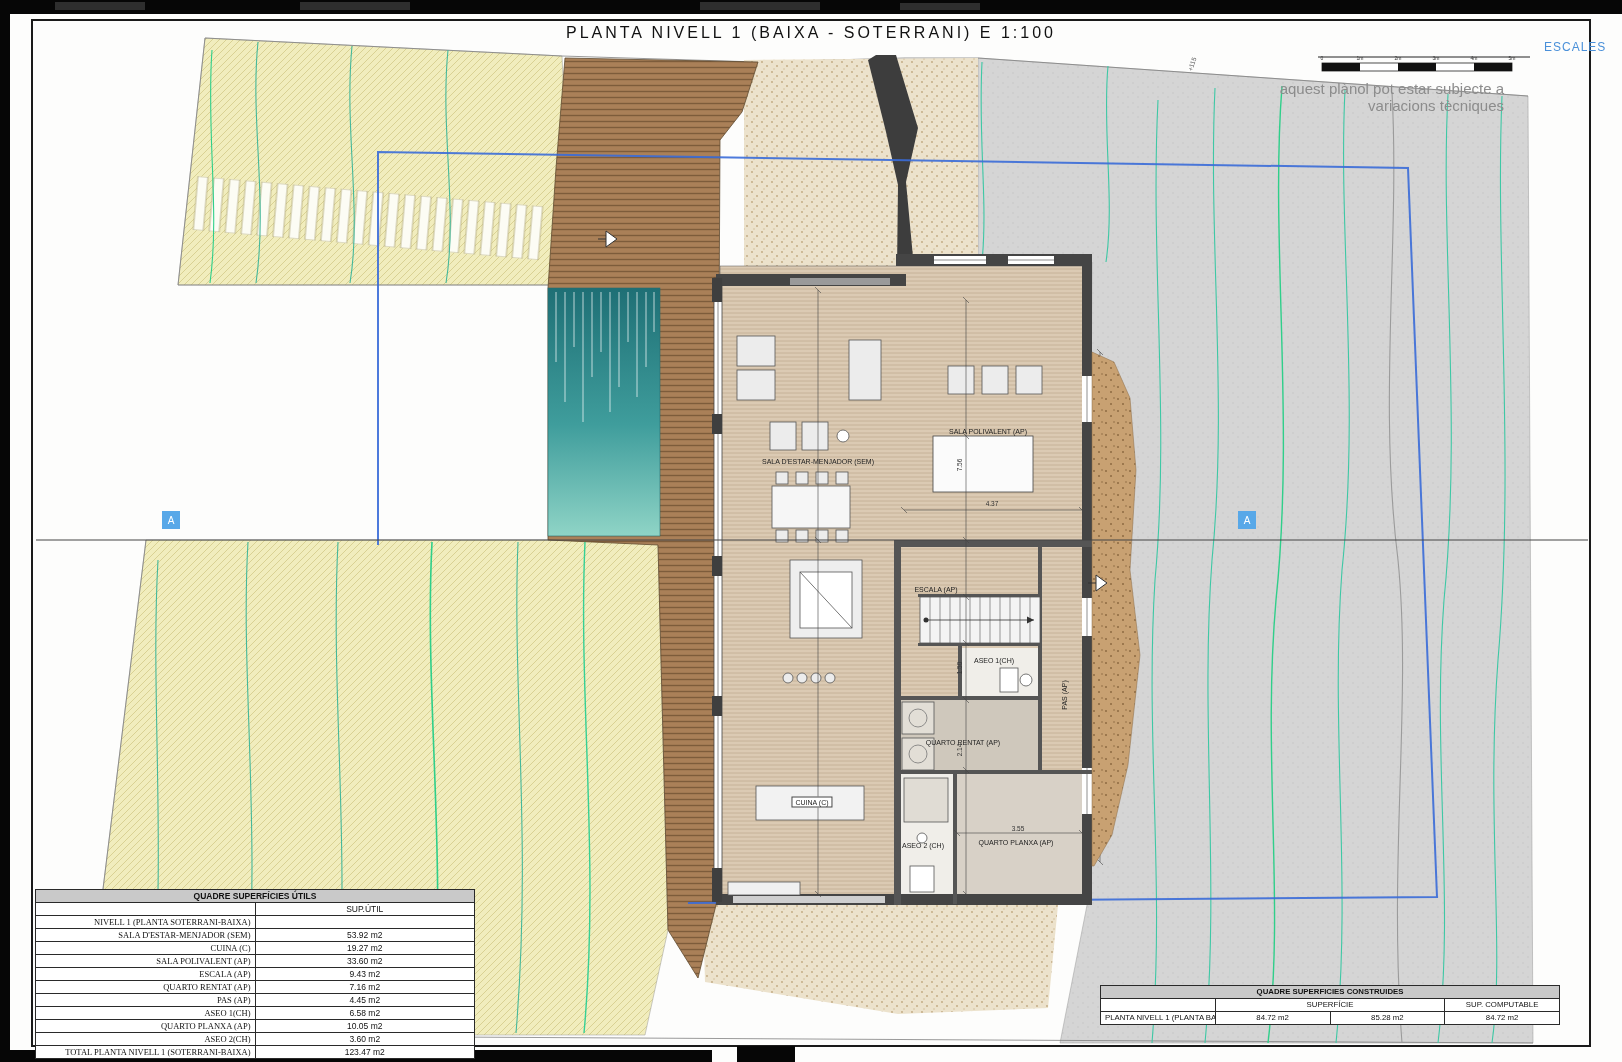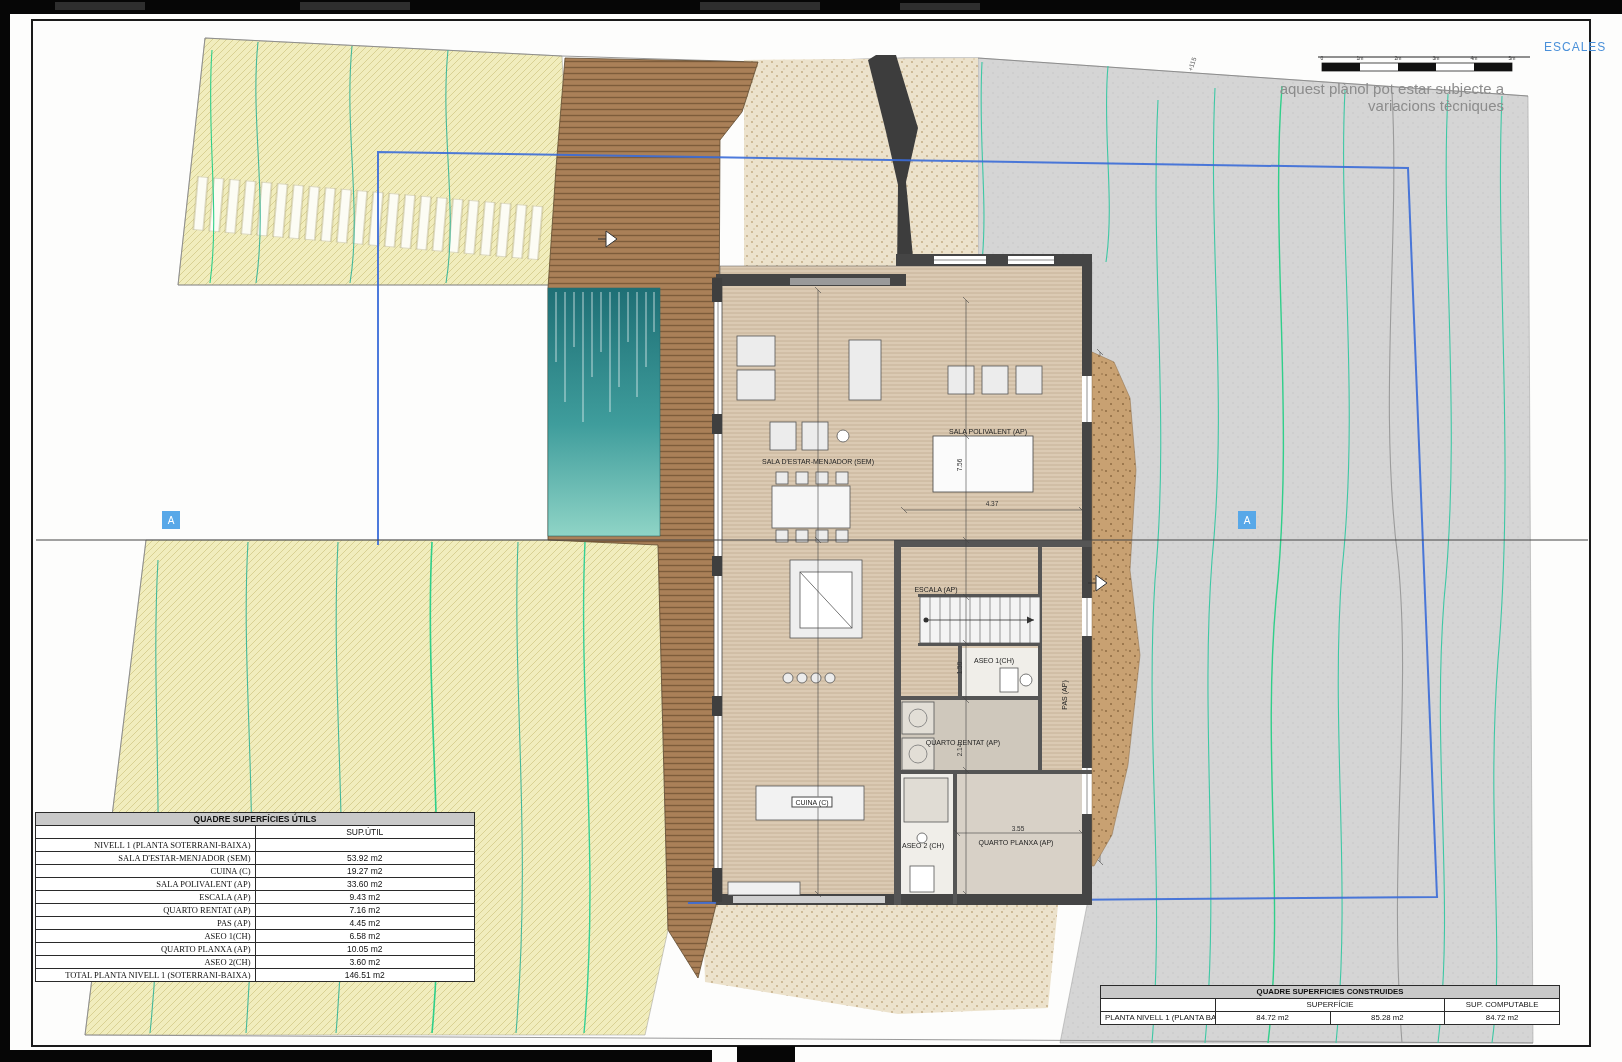--- a/index.html
+++ b/index.html
@@ -18,21 +18,21 @@
   .dim{position:absolute;transform:translate(-50%,-50%);font-size:6.5px;color:#333;white-space:nowrap;}
   .elev{position:absolute;transform:translate(-50%,-50%) rotate(-72deg);font-size:6.5px;color:#555;}
   .secmark{position:absolute;width:18px;height:18px;background:#58a8e8;color:#fff;
            display:flex;align-items:center;justify-content:center;font-size:10px;}
   table{border-collapse:collapse;background:#fff;}
   td{border:1px solid #2a2a2a;height:12px;padding:0 4px;font-size:8.5px;color:#111;
      line-height:1;white-space:nowrap;overflow:hidden;}
   .t-title{background:#c9c9c9;text-align:center;font-weight:bold;}
   .t-name{text-align:right;font-family:Liberation Serif, serif;}
   .t-val{text-align:center;}
-  .left-table{position:absolute;left:35px;top:812px;}
+  .left-table{position:absolute;left:35px;top:889px;}
   .left-table table{width:440px;table-layout:fixed;}
   .right-table{position:absolute;left:1100px;top:985px;}
   .right-table table{width:460px;table-layout:fixed;}
   .right-table td{font-size:7.8px;}
 </style>
 </head>
 <body>
 
 <div class="page">
 
@@ -300,20 +300,21 @@
     <rect x="1398" y="63" width="38" height="8" fill="#111"></rect>
     <rect x="1474" y="63" width="38" height="8" fill="#111"></rect>
   </g>
 
   <g>
     <rect x="0" y="1050" width="712" height="12" fill="#060606"></rect>
     <rect x="737" y="1046" width="58" height="16" fill="#060606"></rect>
   </g>
 </svg>
 
+<div class="title">PLANTA NIVELL 1 (BAIXA - SOTERRANI) E 1:100</div>
 <div class="escales">ESCALES</div>
 <span class="tick" style="left:1322px">0</span>
 <span class="tick" style="left:1360px">1m</span>
 <span class="tick" style="left:1398px">2m</span>
 <span class="tick" style="left:1436px">3m</span>
 <span class="tick" style="left:1474px">4m</span>
 <span class="tick" style="left:1512px">5m</span>
 <div class="disclaimer">aquest plànol pot estar subjecte a variacions tècniques</div>
 
 <span class="lbl" style="left:818px;top:461px">SALA D'ESTAR-MENJADOR (SEM)</span>
@@ -381,21 +382,21 @@
     <tr>
             <td class="t-name">QUARTO PLANXA (AP)</td>
             <td class="t-val">10.05 m2</td>
           </tr>
     <tr>
             <td class="t-name">ASEO 2(CH)</td>
             <td class="t-val">3.60 m2</td>
           </tr>
     <tr>
             <td class="t-name">TOTAL PLANTA NIVELL 1 (SOTERRANI-BAIXA)</td>
-            <td class="t-val">146.51 m2</td>
+            <td class="t-val">123.47 m2</td>
           </tr>
   </tbody>
       </table>
 </div>
 
 <div class="right-table">
   <table>
     <tbody>
           <tr>
             <td class="t-title" colspan="4">QUADRE SUPERFICIES CONSTRUIDES</td>

